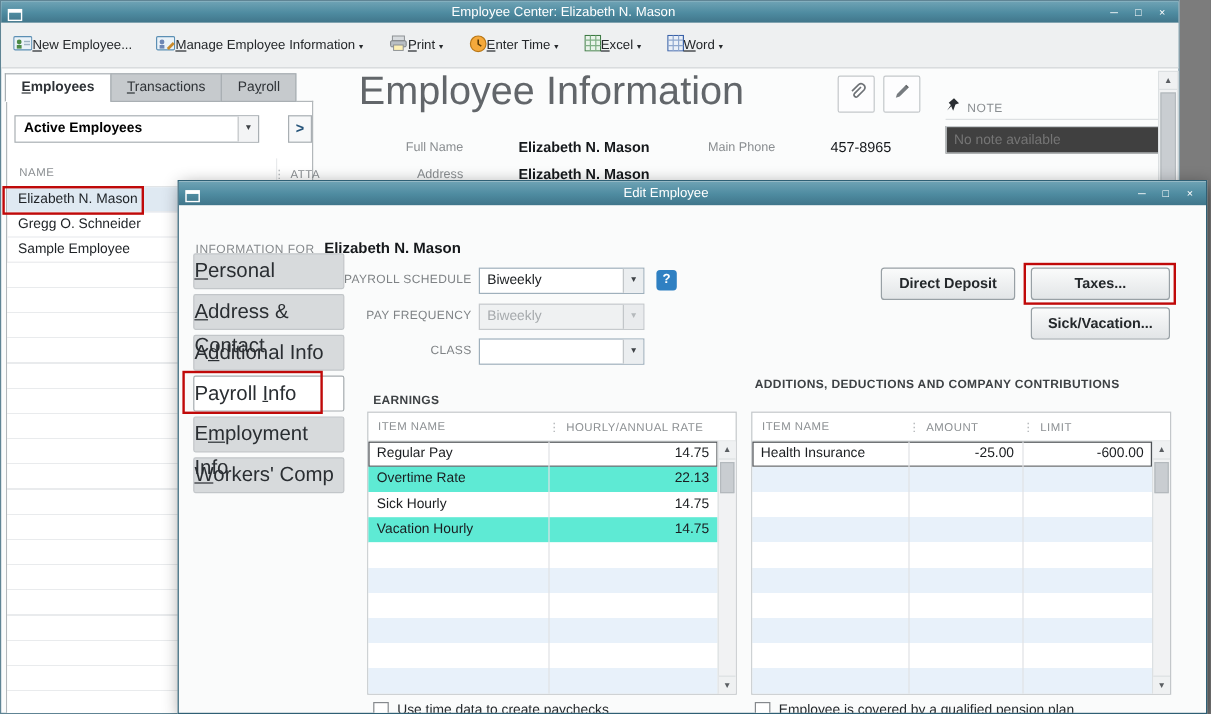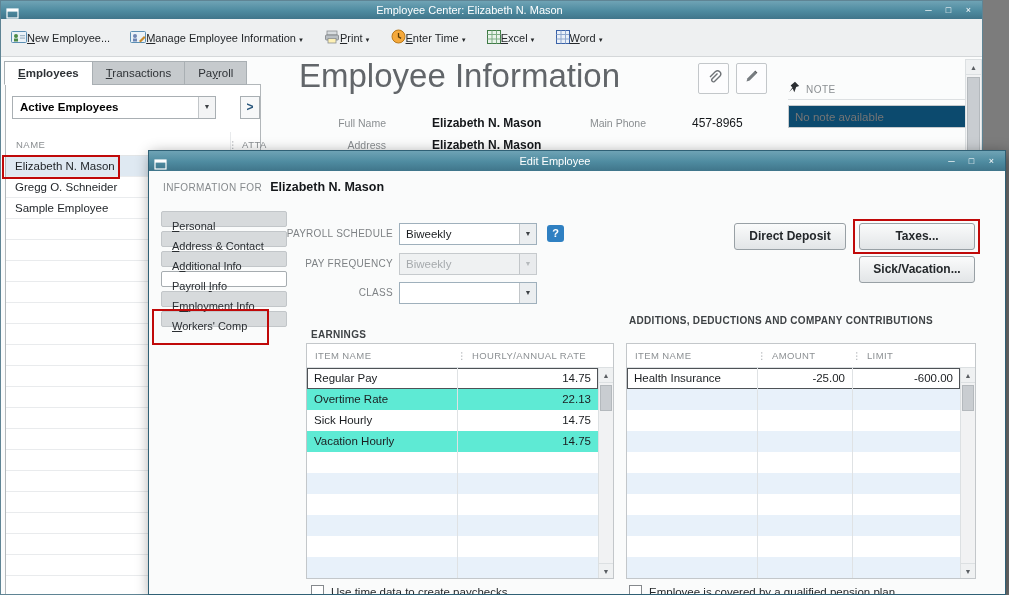--- a/index.html
+++ b/index.html
@@ -52,42 +52,42 @@
               background:repeating-linear-gradient(to bottom,#FFF 0 20px,#E9EBED 20px 21px); }
 
   
   .info-heading { position:absolute; left:298px; top:56px; font-size:33px; color:#62666A; }
   .icon-btn { position:absolute; width:31px; height:31px; border:1px solid #C3C7CA; border-radius:2px;
               background:#FDFDFE; display:flex; align-items:center; justify-content:center; }
   .note-head { position:absolute; left:787px; top:80px; display:flex; align-items:flex-end; gap:6px;
                font-size:10px; color:#8A8E91; letter-spacing:.5px; }
   .note-rule { position:absolute; left:787px; top:98px; width:190px; border-top:1px solid #DDE0E2; }
   .note-input { position:absolute; left:787px; top:104px; width:190px; height:23px; border:1px solid #C7CBCE;
-                font-size:11.5px; color:#9DA1A5; padding:0 6px; font-family:inherit; background:#0c4a6e; }
+                font-size:11.5px; color:#9DA1A5; padding:0 6px; font-family:inherit; background:#404040; }
   .fld-row { position:absolute; display:flex; align-items:center; font-size:10.5px; color:#8A8E91;gap:38px; }
   .fld-row .lbl { display:inline-block; text-align:right; }
   .fld-row .val { font-size:12px; font-weight:700; color:#15181B; margin-left:8px; }
   .fld-row .val.normal { font-weight:400; }
 
   
   .vscroll { position:absolute; background:#F2F3F4; border:1px solid #DCE0E2; }
   .ec-scroll { left:964px; top:58px; width:17px; bottom:0; }
   .vs-btn { height:15px; text-align:center; font-size:7px; color:#5A5E62; line-height:15px;
             background:#EFF1F2; border-bottom:1px solid #DCE0E2; }
   .vs-btn.bot { position:absolute; bottom:0; left:0; right:0; border-top:1px solid #DCE0E2; border-bottom:none; }
   .vs-btn.up::before { content:"▲"; }
   .vs-btn.down::before { content:"▼"; }
   .vs-thumb { position:absolute; left:1px; right:1px; top:17px; background:#C9CDD1; border:1px solid #B4B9BD; }
 
   
-  .m-infofor { position:absolute; left:14px; top:29px; font-size:10px; color:#85898C; letter-spacing:.4px; }
+  .m-infofor { position:absolute; left:14px; top:49px; font-size:10px; color:#85898C; letter-spacing:.4px; }
   .m-empname { font-size:12.5px; font-weight:700; color:#15181B; margin-left:8px; letter-spacing:0; }
   .m-nav { position:absolute; left:12px; top:60px; width:126px; }
-  .m-tab { height:16px; margin-bottom:4px; background:#D7DADC; border:1px solid #C2C6C9; border-radius:2px;
-           font-size:11px; color:#2A2E32; line-height:28px; padding-left:10px; }
+  .m-tab { height:30px; margin-bottom:4px; background:#D7DADC; border:1px solid #C2C6C9; border-radius:2px;
+           font-size:17px; color:#2A2E32; line-height:28px; padding-left:0; }
   .m-tab.sel { background:#FFF; border-color:#A6ACB0; }
   .m-lbl { position:absolute; left:130px; width:114px; text-align:right; font-size:10px; color:#7E8285; letter-spacing:.3px; }
   .cb { position:absolute; height:22px; background:#FFF; border:1px solid #9FB0BC; font-size:11.5px;
         color:#1A1D20; line-height:20px; padding-left:6px; }
   .cb-arrow { position:absolute; top:0; right:0; bottom:0; width:17px; border-left:1px solid #C2C6C9;
               background:#EBEEF0; text-align:center; line-height:20px; font-size:7px; color:#3E4246; }
   .cb-arrow::before { content:"▼"; }
   .cb.disabled { background:#EFF1F2; color:#A6AAAD; border-color:#C6CACD; }
   .cb.disabled .cb-arrow { color:#B5B9BC; background:#E9EBED; }
   .help-icon { position:absolute; left:398px; top:74px; width:17px; height:17px; background:#2F80C2;

